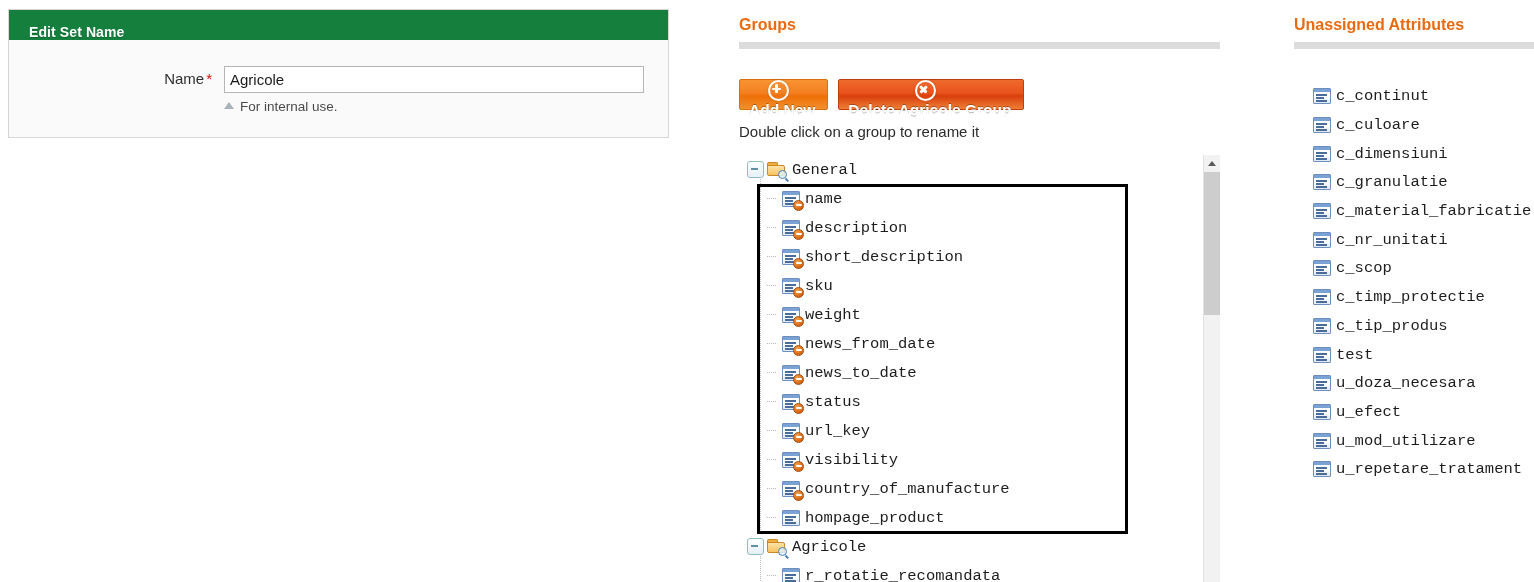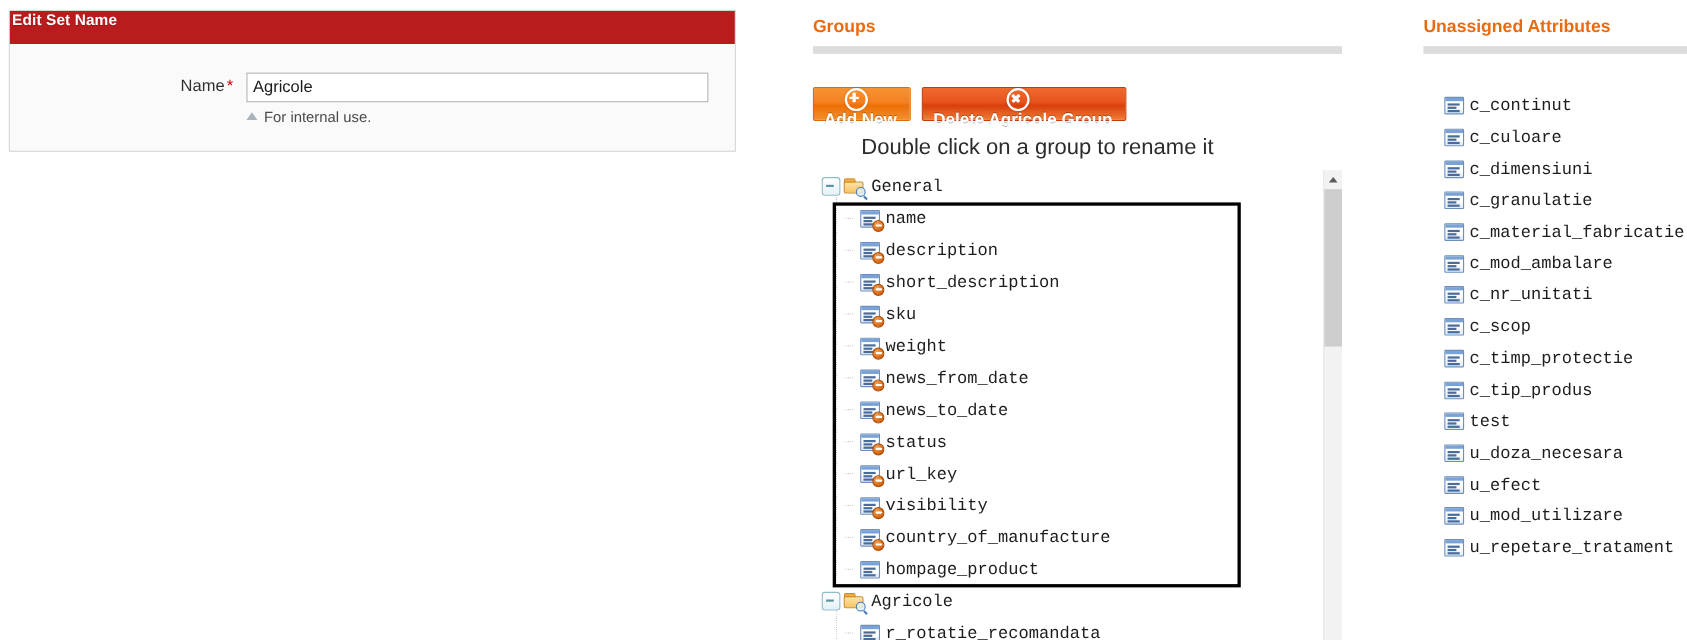--- a/index.html
+++ b/index.html
@@ -23,24 +23,24 @@
     left: 8px;
     top: 9px;
     width: 661px;
     height: 129px;
     background: #fafafa;
     border: 1px solid #d6d6d6;
     box-sizing: border-box;
   }
   .edit-set-head {
     height: 30px;
-    background: #b91c1c;
+    background: #15803d;
     display: flex;
-    align-items: flex-start;
-    padding-left: 2px;
+    align-items: flex-end;
+    padding-left: 20px;
     box-sizing: border-box;
   }
   .edit-set-head-title {
     color: #ffffff;
     font-size: 14px;
     font-weight: bold;
     letter-spacing: .1px;
     text-shadow: 0 1px 1px rgba(0,0,0,.25);
   }
   .edit-set-body {
@@ -159,24 +159,23 @@
   }
   .ico-plus::before { left: 2px; top: 5.5px; width: 9px; height: 2.5px; }
   .ico-plus::after  { top: 2px; left: 5.5px; height: 9px; width: 2.5px; }
   .ico-x::before { left: 2px; top: 5.5px; width: 9px; height: 2.5px; transform: rotate(45deg); }
   .ico-x::after  { left: 2px; top: 5.5px; width: 9px; height: 2.5px; transform: rotate(-45deg); }
 
   .hint-text {
     position: absolute;
     left: 739px;
     top: 123px;
-    font-size: 20px;
+    font-size: 15px;
     color: #2b2b2b;
     white-space: nowrap;
-    margin-left: 44px;
   }
 
   
   .tree-wrap {
     position: absolute;
     left: 739px;
     top: 155px;
     width: 482px;
     height: 427px;
     overflow: hidden;
@@ -649,29 +648,20 @@
         </span>
         <span class="node-label">c_material_fabricatie</span>
       </div>
       <div class="ua-row">
         <span class="attr-ico">
           <span class="frame"></span>
           <span class="l1"></span>
           <span class="l2"></span>
           <span class="l3"></span>
         </span>
-        <span class="node-label">c_mod_ambalare</span>
-      </div>
-      <div class="ua-row">
-        <span class="attr-ico">
-          <span class="frame"></span>
-          <span class="l1"></span>
-          <span class="l2"></span>
-          <span class="l3"></span>
-        </span>
         <span class="node-label">c_nr_unitati</span>
       </div>
       <div class="ua-row">
         <span class="attr-ico">
           <span class="frame"></span>
           <span class="l1"></span>
           <span class="l2"></span>
           <span class="l3"></span>
         </span>
         <span class="node-label">c_scop</span>

